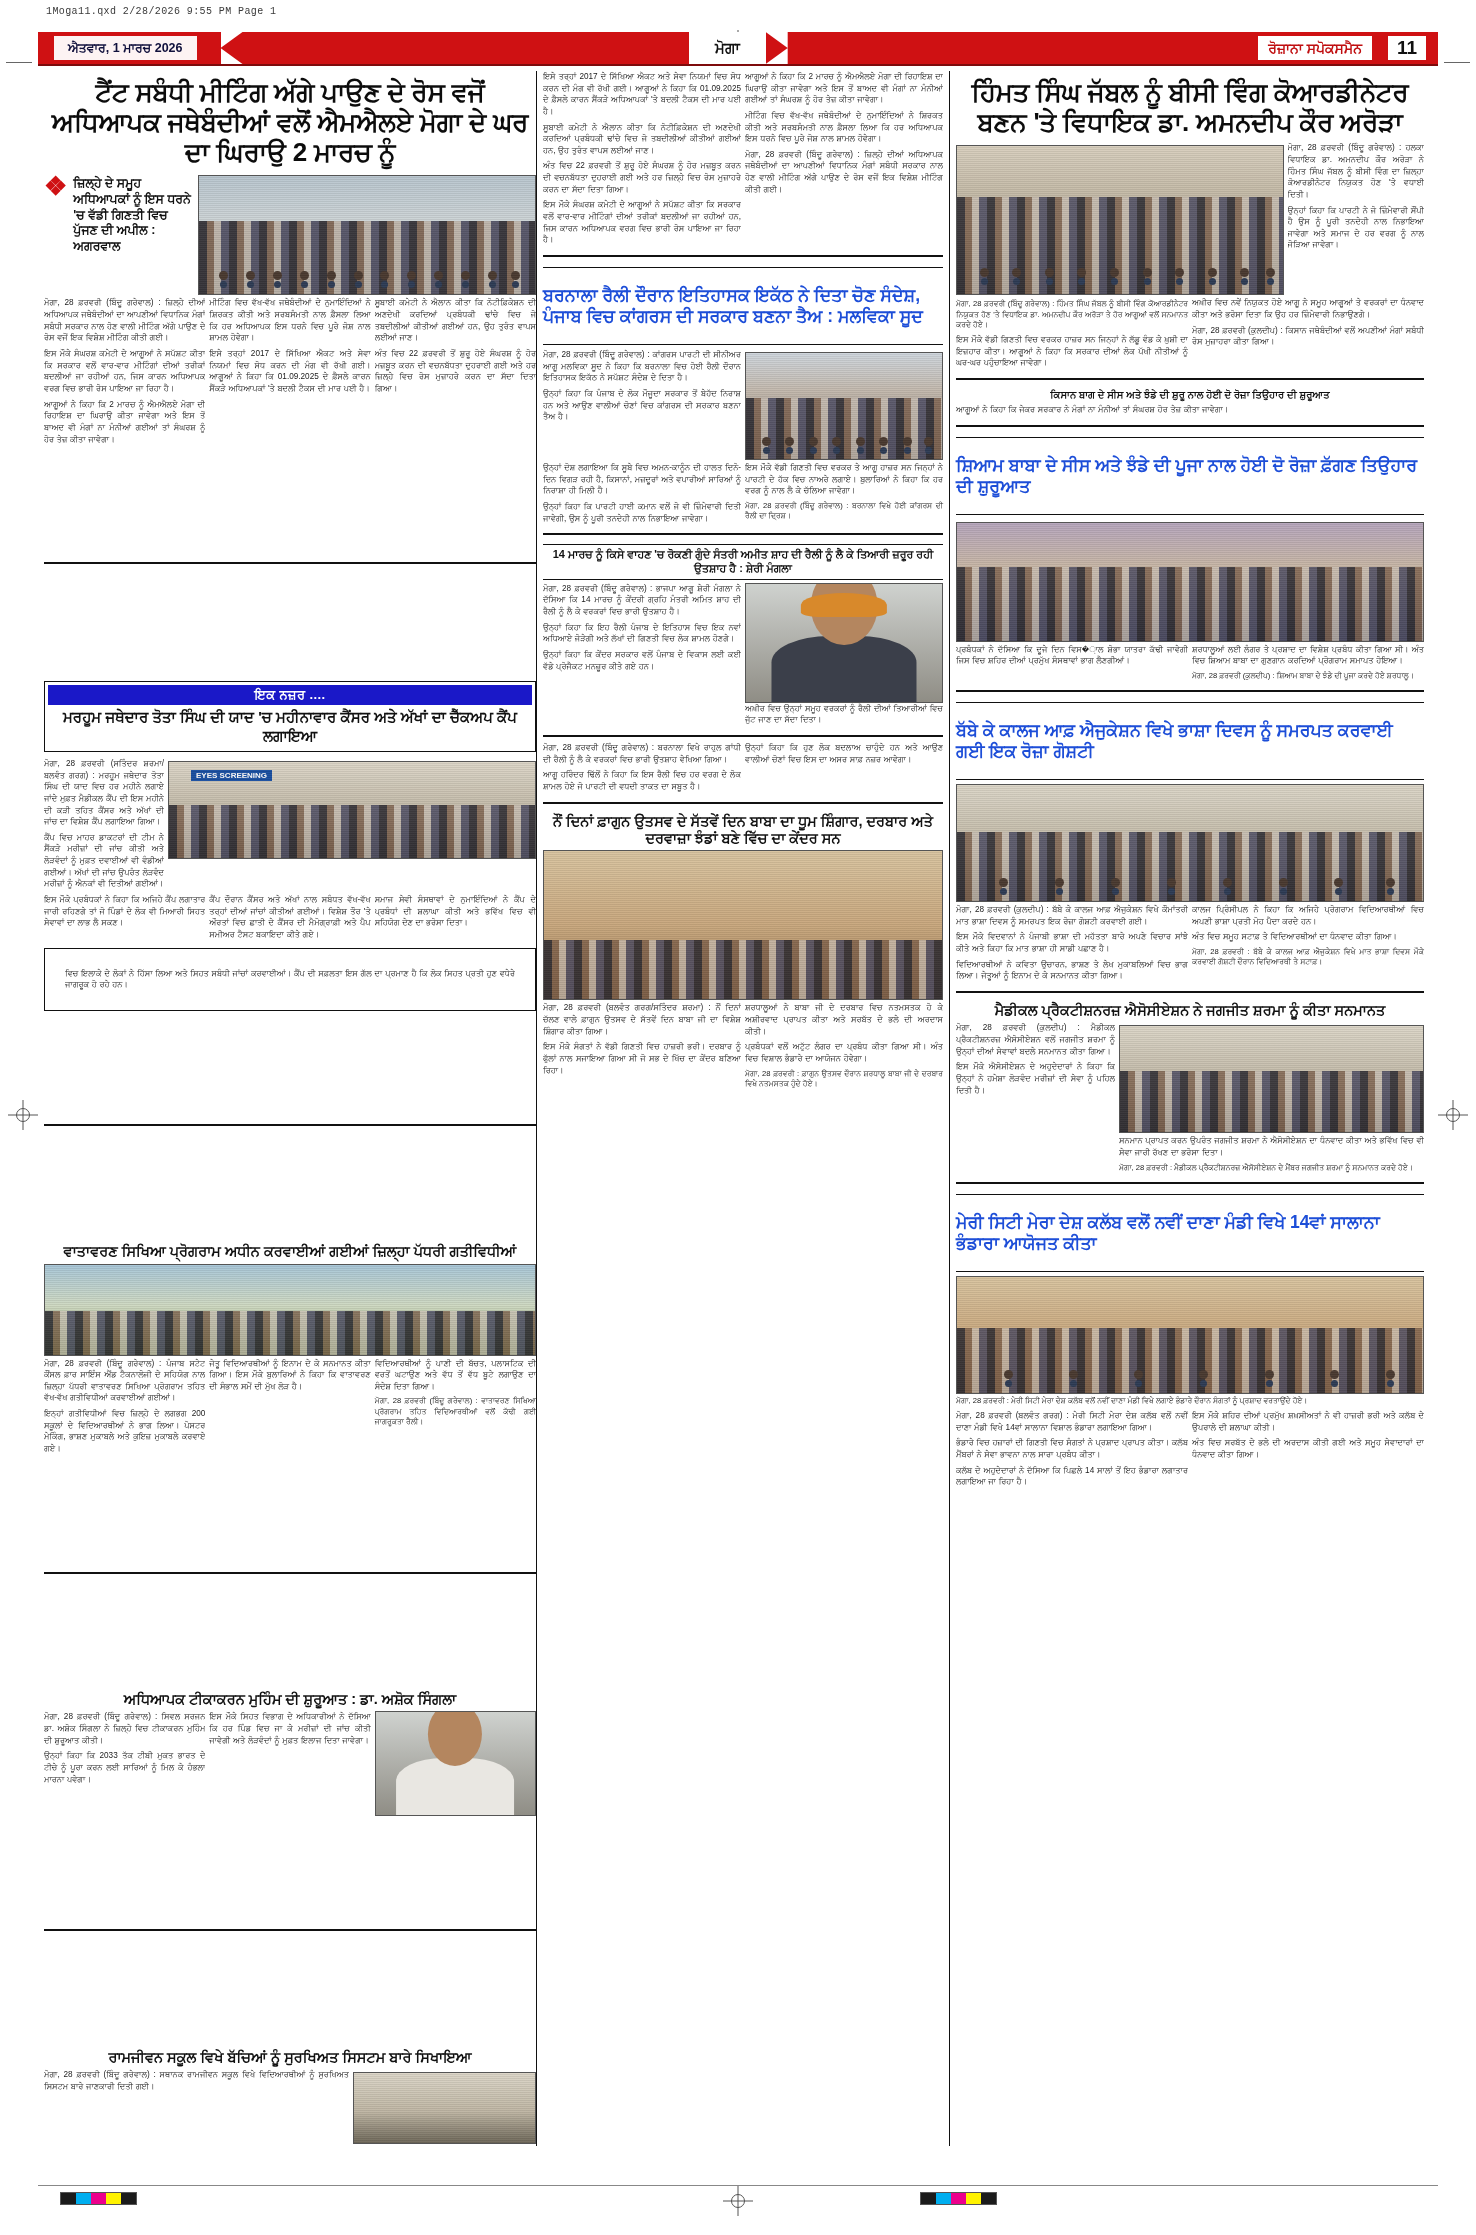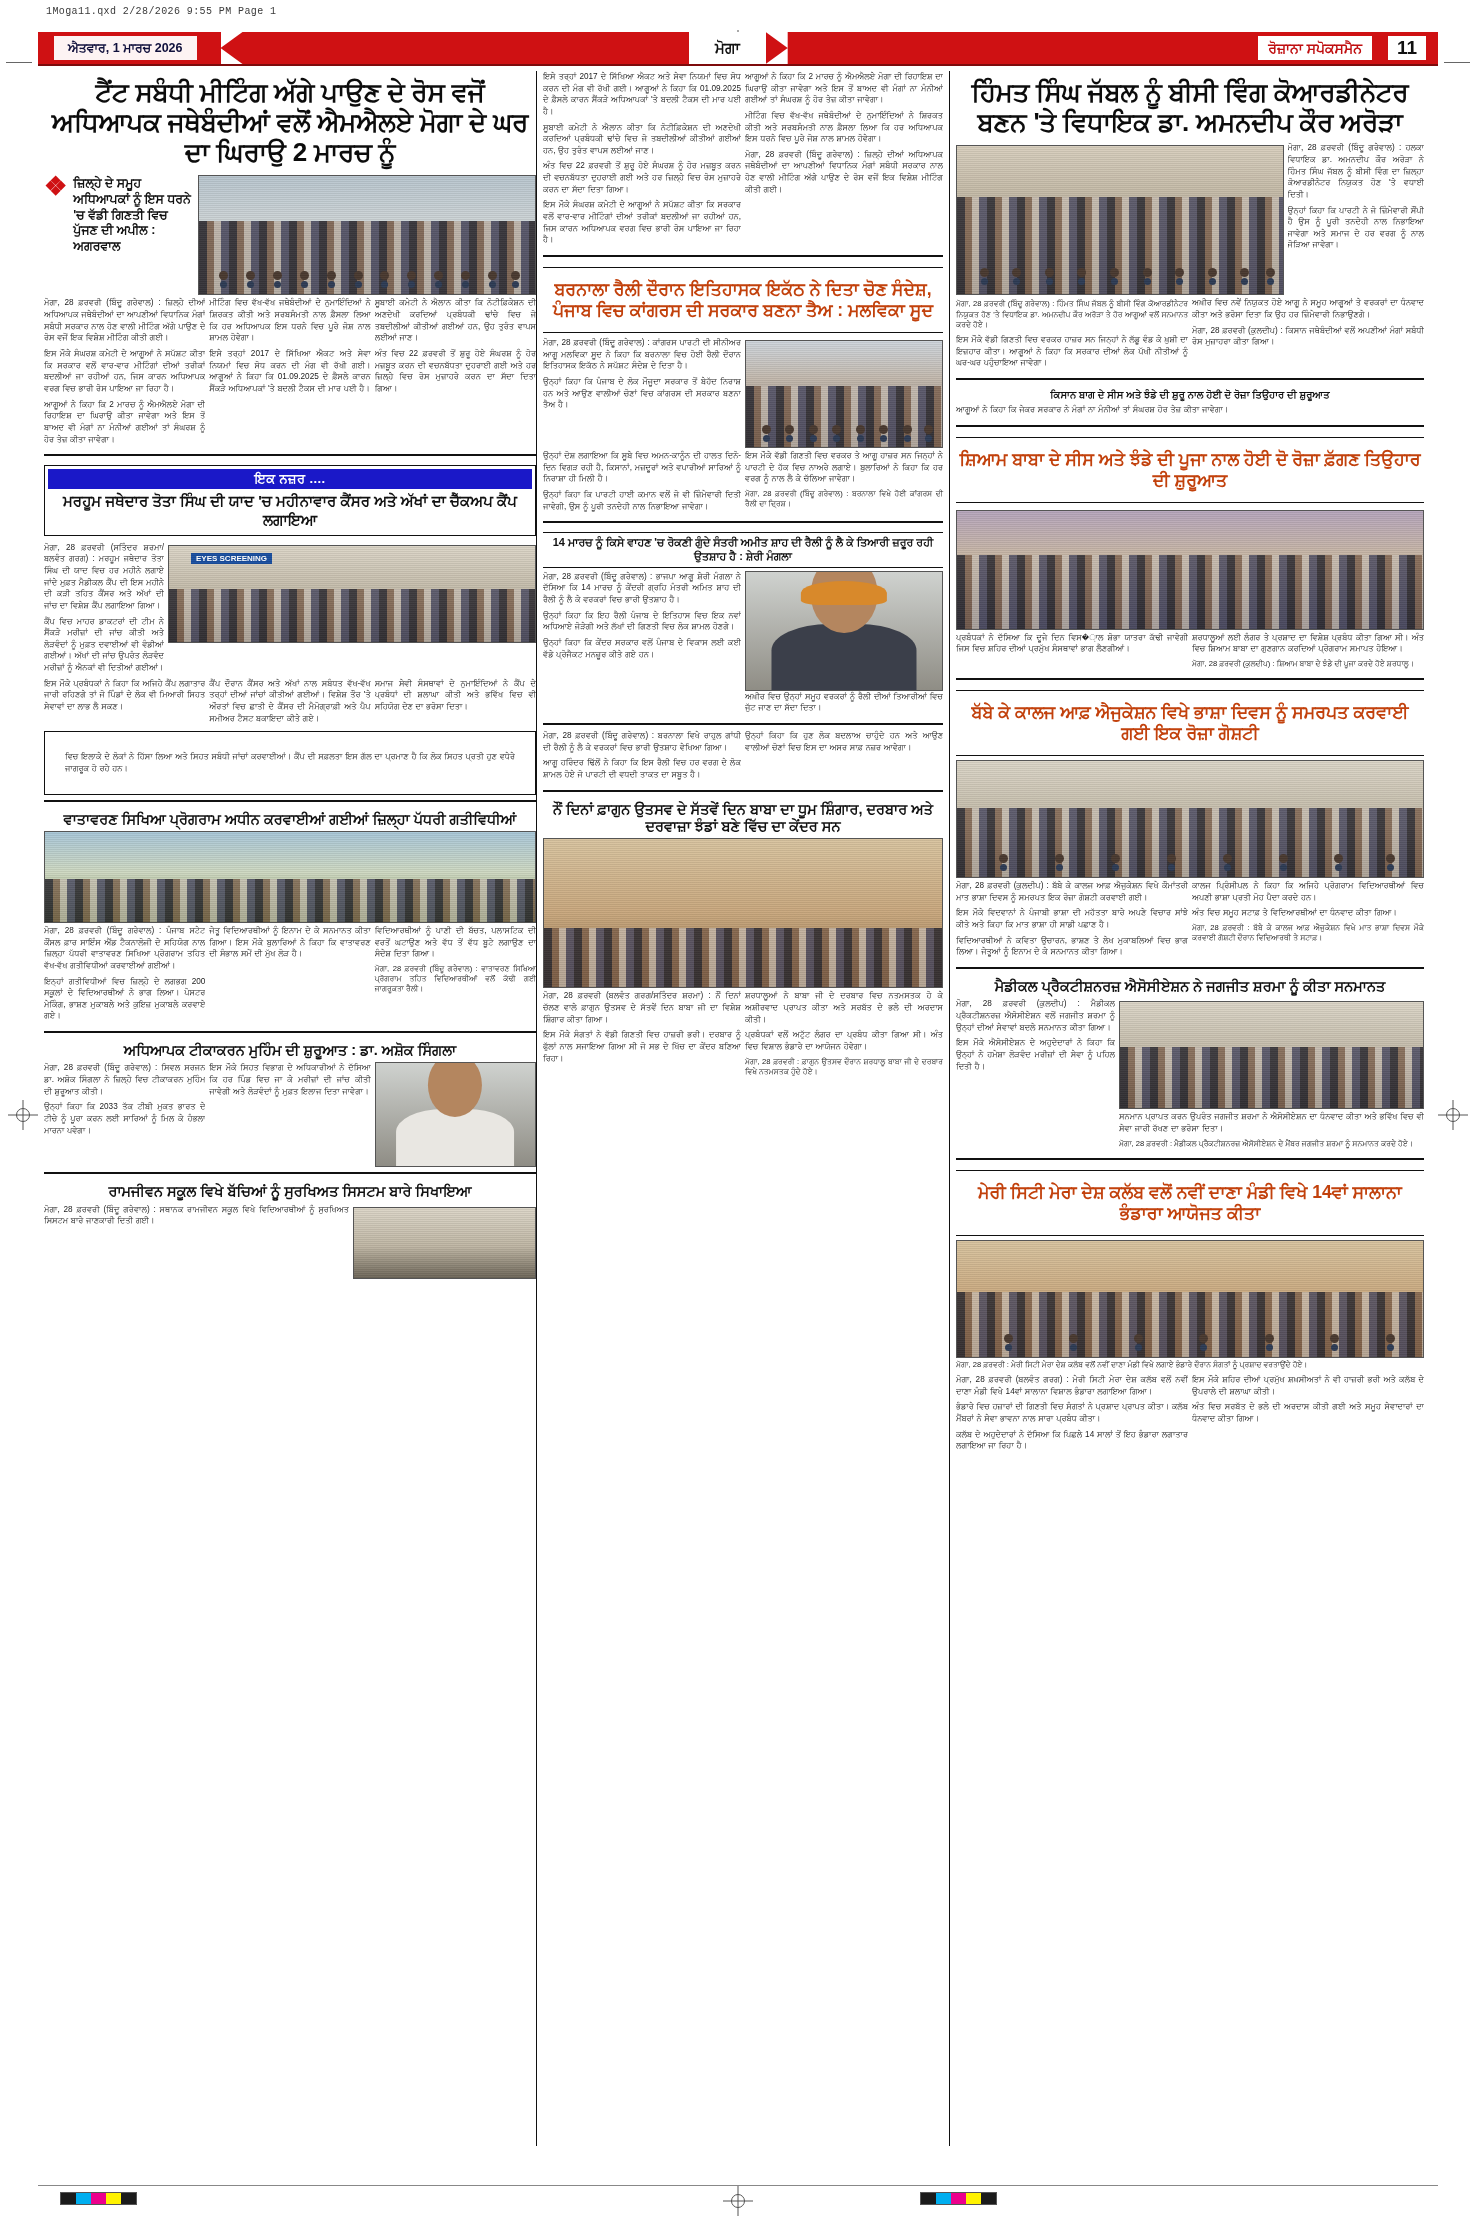--- a/index.html
+++ b/index.html
@@ -88,34 +88,34 @@
     display:flex; align-items:center; justify-content:center;
     font-size:19px; font-weight:bold; color:#111;
   }
 
   
   .body-grid{
     display:flex; width:100%; padding:5px 6px 0 6px;
     height:2080px;
   }
   .col { display:flex; flex-direction:column; }
-  .col-left  { width:493px; border-right:1px solid #111; }
+  .col-left  { width:493px; border-right:1px solid #111;justify-content:space-between; }
   .col-mid   { width:413px; padding:0 6px; border-right:1px solid #111; }
   .col-right { width:474px; padding-left:6px; }
 
   
   .hl-major{
     font-size:26px; line-height:1.16; font-weight:bold; color:#0c0c0c;
     text-align:center; letter-spacing:-.2px; margin:6px 0 5px;
   }
   .hl-mid{
-    font-size:17.5px; line-height:1.2; font-weight:bold; color:#c2410c;
-    text-align:center; margin:5px 0 4px;
+    font-size:17.5px; line-height:1.2; font-weight:bold; color:#1d4ed8;
+    margin:5px 0 4px;
     border-top:1px solid #111; border-bottom:1px solid #111;
-    padding:11px 0;
+    padding:17px 0;
   }
   .hl-sub{
     font-size:14.5px; line-height:1.2; font-weight:bold; color:#111;
     text-align:center; margin:4px 0 3px;
   }
   .hl-bar{
     font-size:11px; line-height:1.25; font-weight:bold; color:#111;
     text-align:center; padding:3px 2px; margin:4px 0 3px;
     border-top:1px solid #111; border-bottom:1px solid #111;
   }

